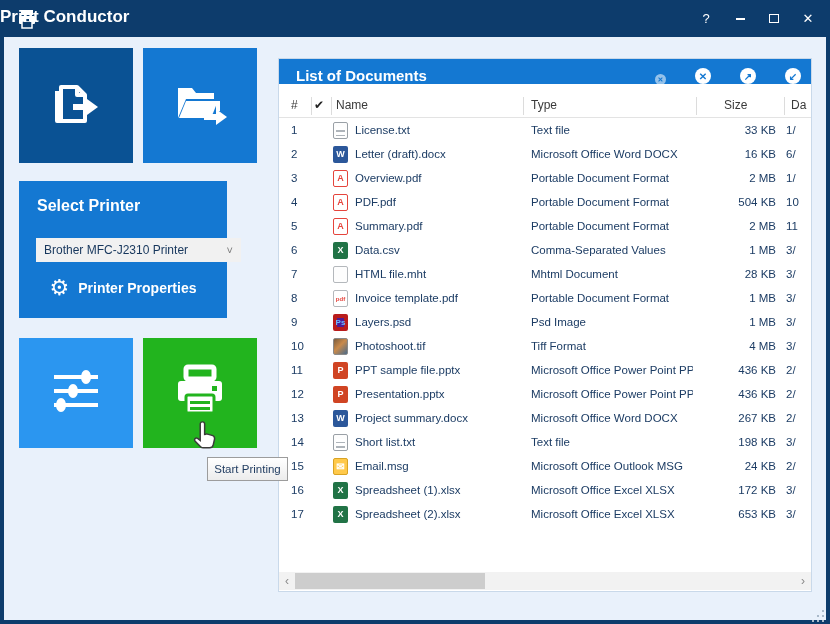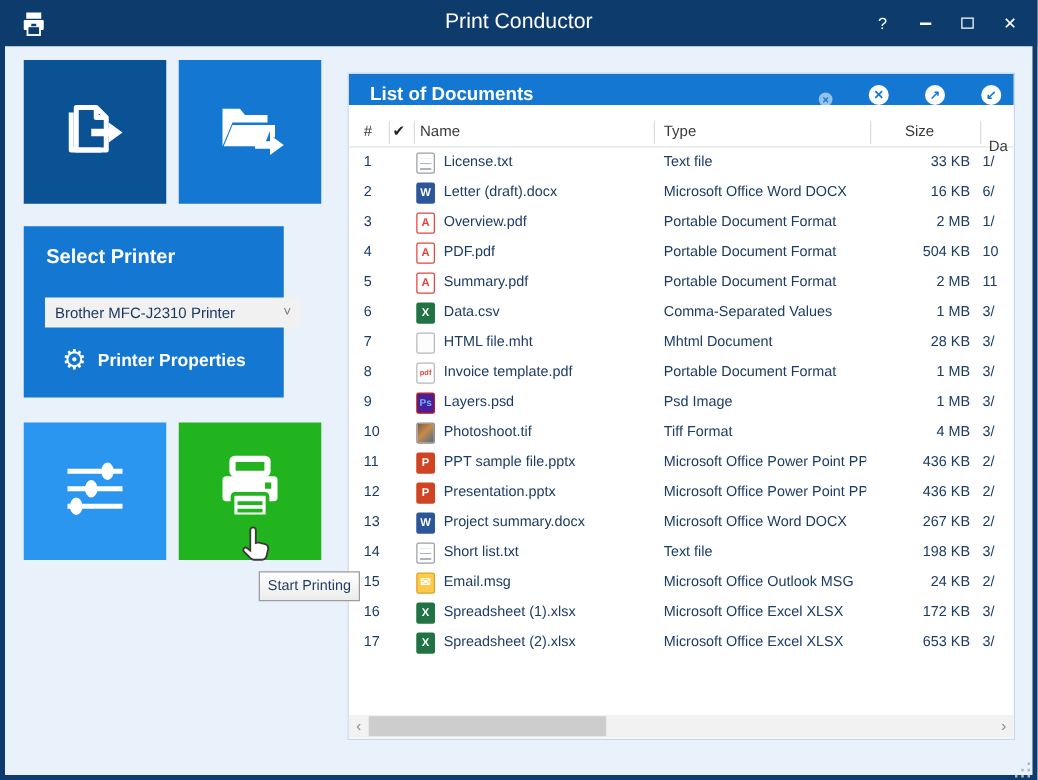--- a/index.html
+++ b/index.html
@@ -3,21 +3,21 @@
 <meta charset="utf-8">
 <style>
   * { margin:0; padding:0; box-sizing:border-box; }
   html,body { width:830px; height:624px; font-family:"Liberation Sans", sans-serif; }
   .window { position:relative; width:830px; height:624px; background:#0D3C6C; overflow:hidden; }
   .content { position:absolute; left:4px; right:4px; top:37px; bottom:4px; background:#E9F1FB; }
 
   
   .titlebar { position:absolute; left:0; top:0; width:100%; height:37px; background:#0D3C6C; }
   .app-icon { position:absolute; left:16px; top:8px; }
-  .title { position:absolute; left:0; right:0; top:7px; text-align:center; color:#FFFFFF; font-size:17px; }
+  .title { position:absolute; left:0; right:0; top:7px; color:#FFFFFF; font-size:17px;font-weight:bold; }
   .win-controls { position:absolute; right:8px; top:0; height:37px; display:flex; align-items:center; gap:6px; }
   .win-btn { width:28px; height:26px; display:flex; align-items:center; justify-content:center; color:#FFFFFF; font-size:13px; cursor:default; }
   .glyph-min { width:9px; height:2px; background:#fff; display:inline-block; }
   .glyph-max { width:10px; height:9px; border:1.5px solid #fff; display:inline-block; }
 
   
   .bigbtn { position:absolute; display:flex; align-items:center; justify-content:center; }
   .btn-add-docs   { left:19px;  top:48px;  width:114px; height:115px; background:#0A5294; }
   .btn-add-folder { left:143px; top:48px;  width:114px; height:115px; background:#1478D2; }
   .btn-settings   { left:19px;  top:338px; width:114px; height:110px; background:#2B96F0; }
@@ -51,42 +51,42 @@
   .licon .badge { position:absolute; right:0; top:2px; width:16px; height:16px; border-radius:50%; background:#fff;
      color:#1478D2; font-size:10px; font-weight:bold; display:flex; align-items:center; justify-content:center; }
   .licon.disabled { opacity:.55; }
   .licon.disabled .bar.dotted { background:none; border-bottom:3px dotted #fff; height:0; }
   .licon.disabled .badge { width:11px; height:11px; font-size:7px; top:8px; }
 
   .thead { position:absolute; left:0; top:35px; right:0; height:24px; background:#fff; border-bottom:1px solid #E3E3E3; font-size:12px; color:#3A3A3A; }
   .thead .hsep { position:absolute; top:3px; width:1px; height:18px; background:#DCDCDC; }
   .h-num{position:absolute;left:12px;top:4px;} .h-check{position:absolute;left:35px;top:4px;color:#222;}
   .h-name{position:absolute;left:57px;top:4px;} .h-type{position:absolute;left:252px;top:4px;}
-  .h-size{position:absolute;left:445px;top:4px;} .h-date{position:absolute;left:512px;top:4px;margin-top:12px;}
+  .h-size{position:absolute;left:445px;top:4px;} .h-date{position:absolute;left:512px;top:4px;}
 
   .rows { position:absolute; left:0; top:60px; right:0; }
   .trow { position:relative; height:24px; font-size:11.5px; color:#1C3C64; }
   .c-num  { position:absolute; left:12px; top:5px; }
   .c-icon { position:absolute; left:54px; top:3px; }
   .c-name { position:absolute; left:76px; top:5px; width:170px; white-space:nowrap; overflow:hidden; }
   .c-type { position:absolute; left:252px; top:5px; width:162px; white-space:nowrap; overflow:hidden; }
   .c-size { position:absolute; left:400px; top:5px; width:97px; text-align:right; }
   .c-date { position:absolute; left:507px; top:5px; width:27px; white-space:nowrap; overflow:hidden; }
 
   
   .fic { display:flex; width:15px; height:17px; border-radius:2px; font-size:9px; font-weight:bold;
          color:#fff; align-items:center; justify-content:center; line-height:1; }
   .fic-txt  { background:#FDFDFD; border:1px solid #9AA0A6;
               background-image:repeating-linear-gradient(#fff 0 3px, #AEB4BA 3px 4.5px); background-size:9px 11px; background-repeat:no-repeat; background-position:2px 4px; }
   .fic-mht  { background:#FDFDFD; border:1px solid #B4B8BC; }
   .fic-docx { background:#2B579A; } .fic-xlsx, .fic-csv { background:#217346; }
   .fic-pptx { background:#D04423; }
   .fic-pdf  { background:#fff; border:1px solid #E5443C; color:#E5443C; }
   .fic-pdfe { background:#fff; border:1px solid #B4B8BC; color:#E5443C; font-size:6px; }
-  .fic-psd  { background:#4c1d95; border:1px solid #b91c1c; color:#6BB7FF; font-size:8px; }
+  .fic-psd  { background:#4c1d95; border:4px solid #b91c1c; color:#6BB7FF; font-size:8px; }
   .fic-tif  { background:linear-gradient(135deg,#7A5C3E 0%,#C98A4B 45%,#4A6B8A 100%); border:1px solid #8A8A8A; }
   .fic-msg  { background:#FFC94A; border:1px solid #D9A323; color:#fff; font-size:10px; }
 
   
   .hscroll { position:absolute; left:0; right:0; top:513px; height:18px; background:#F2F2F2; }
   .hs-arrow { position:absolute; top:0; width:16px; height:18px; color:#8A8A8A; font-size:12px; display:flex; align-items:center; justify-content:center; }
   .hs-left{left:0;} .hs-right{right:0;}
   .hs-thumb { position:absolute; left:16px; top:1px; width:190px; height:16px; background:#CDCDCD; }
 
   

